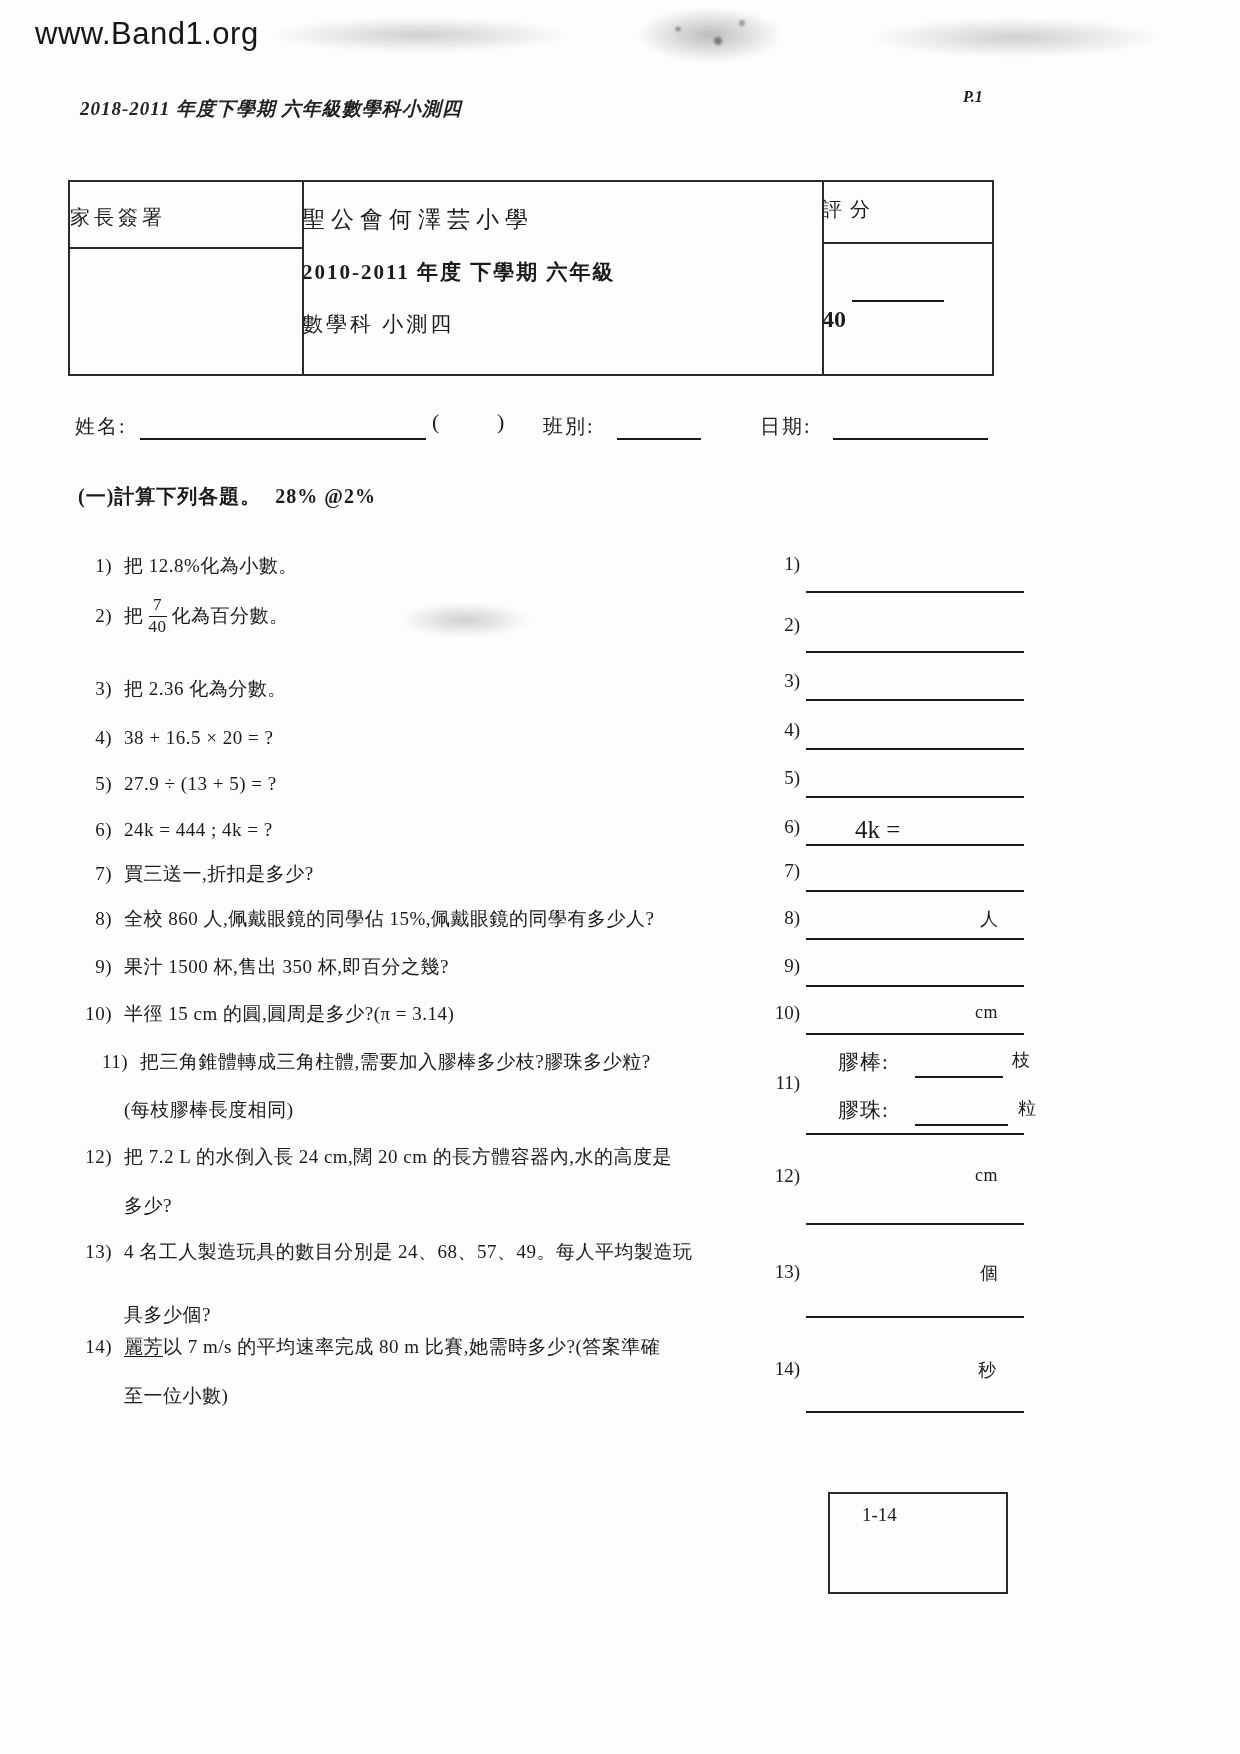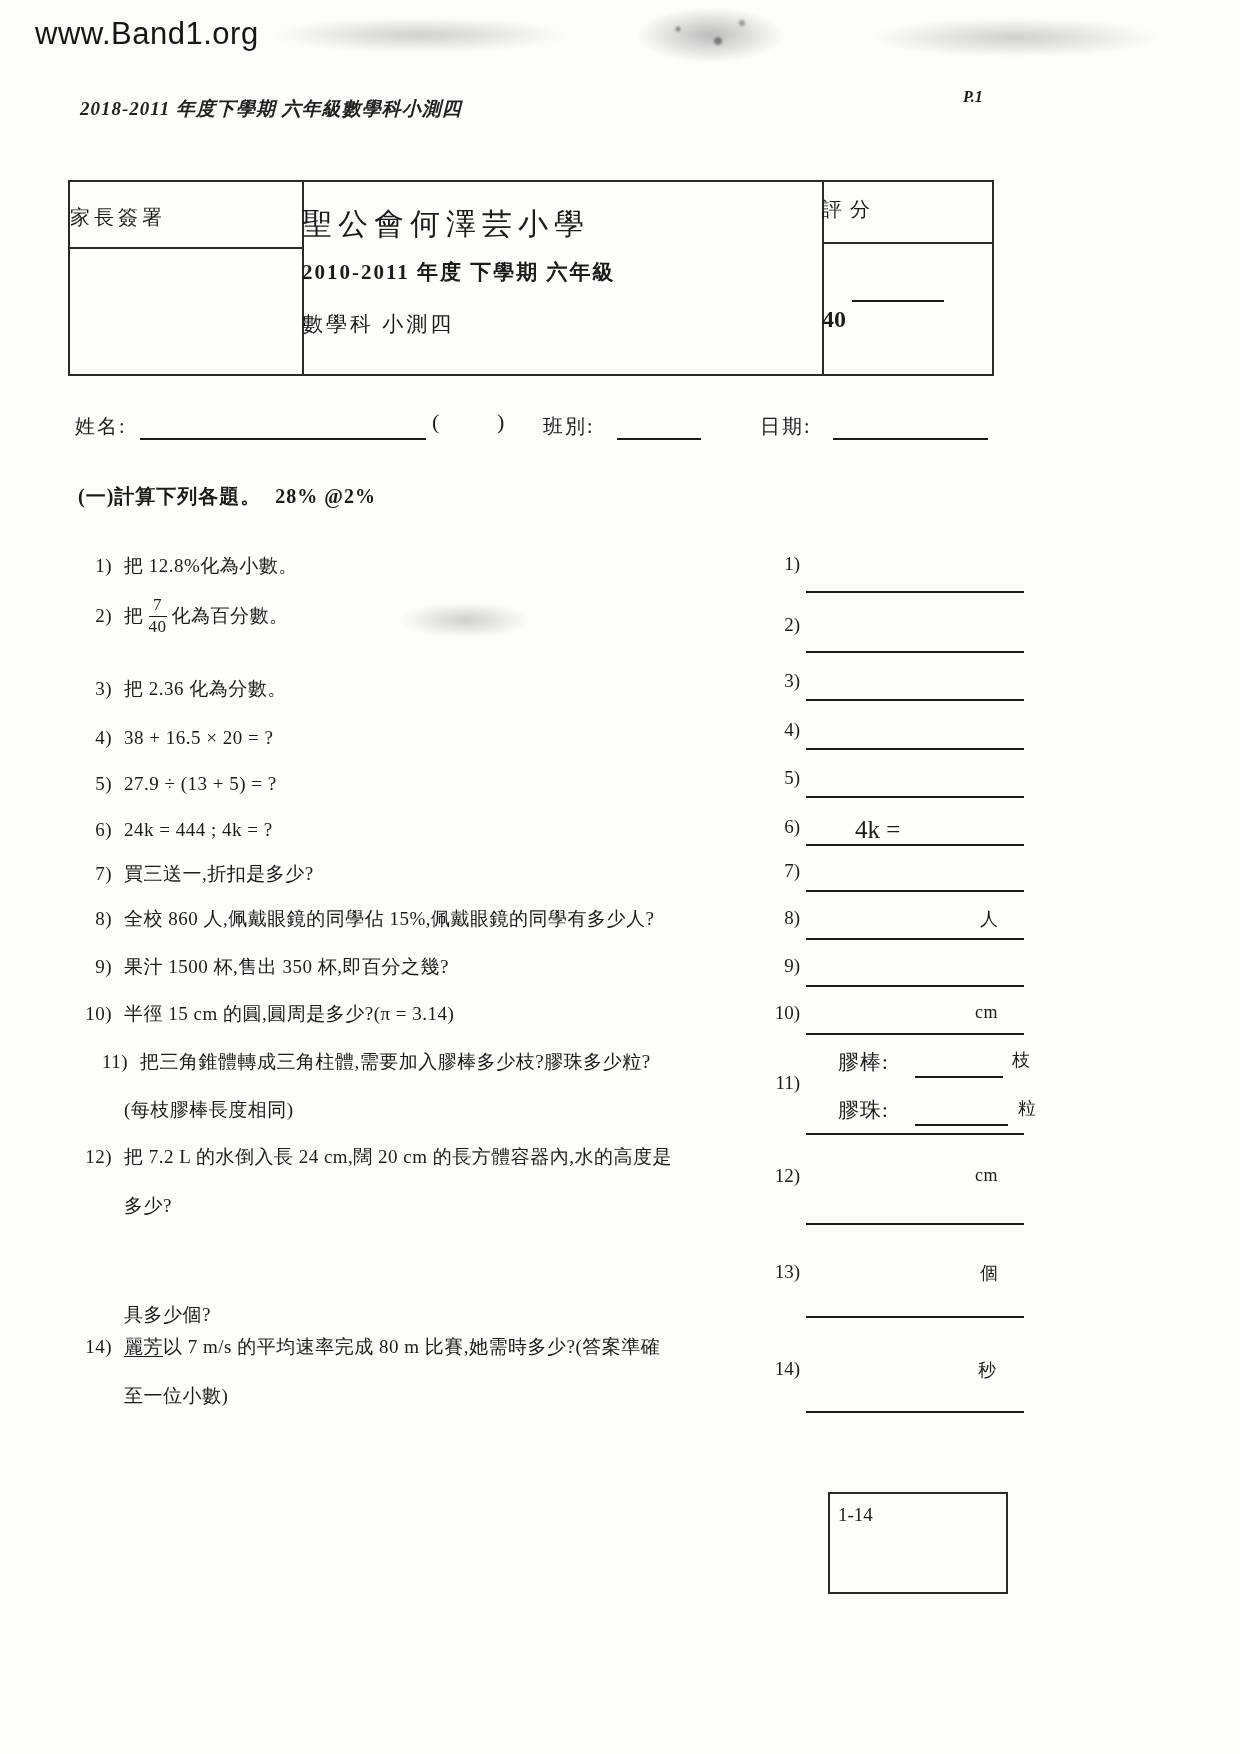--- a/index.html
+++ b/index.html
@@ -37,21 +37,21 @@
   .u-name { text-decoration:underline; text-underline-offset:3px; }
 
   .a-num { position:absolute; left:756px; width:44px; text-align:right; font-size:19px; }
   .a-line { position:absolute; left:806px; width:218px; height:0; border-bottom:2px solid #1b1b1b; }
   .a-unit { position:absolute; font-size:18px; letter-spacing:0.5px; }
   .a-prefix { position:absolute; font-size:25px;margin-left:35px; }
   .a-sub-label { position:absolute; font-size:21px; letter-spacing:1px; }
   .a-sub-line { position:absolute; height:0; border-bottom:2px solid #1b1b1b; }
 
   .footer-box { border:2px solid #2a2a2a; }
-  .footer-label { padding:10px 0 0 8px; font-size:19px; }
+  .footer-label { padding:10px 0 0 32px; font-size:19px; }
 
   .noise { position:absolute; pointer-events:none; }
   .noise-a {
     background:
       radial-gradient(circle at 30% 40%, rgba(40,40,40,.45) 0 2px, transparent 3px),
       radial-gradient(circle at 55% 60%, rgba(40,40,40,.5) 0 3px, transparent 5px),
       radial-gradient(circle at 70% 30%, rgba(40,40,40,.4) 0 2px, transparent 4px),
       radial-gradient(ellipse at 50% 50%, rgba(70,70,70,.35), transparent 65%);
     filter:blur(1px);
   }
@@ -73,21 +73,21 @@
 
   <div class="abs hbox" style="left:68px; top:180px; width:922px; height:192px;">
     <div class="vline" style="left:232px;"></div>
     <div class="vline" style="left:752px;"></div>
     <div class="hline" style="left:0; top:65px; width:232px;"></div>
     <div class="hline" style="left:752px; top:60px; width:170px;"></div>
 
     <div class="cell-text label20" style="left:0; top:22px; width:232px; letter-spacing:4px;">家長簽署</div>
     <div class="cell-text" style="left:0; top:65px; width:232px; height:125px;"></div>
 
-    <div class="cell-text" style="left:232px; top:22px; width:520px; font-size:30px; letter-spacing:6px;">聖公會何澤芸小學</div>
+    <div class="cell-text" style="left:232px; top:22px; width:520px; font-size:23px; letter-spacing:6px;">聖公會何澤芸小學</div>
     <div class="cell-text" style="left:232px; top:76px; width:520px; font-size:21px; font-weight:bold; letter-spacing:2px;">2010-2011 年度 下學期 六年級</div>
     <div class="cell-text" style="left:232px; top:128px; width:520px; font-size:21px; letter-spacing:3px;">數學科 小測四</div>
 
     <div class="cell-text label20" style="left:752px; top:14px; width:170px; letter-spacing:8px;">評分</div>
     <div class="uline" style="left:782px; top:118px; width:92px;"></div>
     <div class="cell-text" style="left:752px; top:124px; width:170px; font-size:24px; font-weight:bold;">40</div>
   </div>
 
   <div>
     <span class="abs label20" style="left:75px; top:413px; letter-spacing:2px;">姓名:</span>
@@ -142,20 +142,23 @@
     <span class="num">10)</span><span>半徑 15 cm 的圓,圓周是多少?(π = 3.14)</span>
   </div>
   <div class="q-row" style="top:1049px;margin-left:16px;">
     <span class="num">11)</span><span>把三角錐體轉成三角柱體,需要加入膠棒多少枝?膠珠多少粒?</span>
   </div>
   <div class="q-line2" style="top:1097px;">(每枝膠棒長度相同)</div>
   <div class="q-row" style="top:1144px;">
     <span class="num">12)</span><span>把 7.2 L 的水倒入長 24 cm,闊 20 cm 的長方體容器內,水的高度是</span>
   </div>
   <div class="q-line2" style="top:1193px;">多少?</div>
+  <div class="q-row" style="top:1239px;">
+    <span class="num">13)</span><span>4 名工人製造玩具的數目分別是 24、68、57、49。每人平均製造玩</span>
+  </div>
   <div class="q-line2" style="top:1290px;margin-top:12px;">具多少個?</div>
   <div class="q-row" style="top:1334px;">
     <span class="num">14)</span><span class="u-name">麗芳</span><span>以 7 m/s 的平均速率完成 80 m 比賽,她需時多少?(答案準確</span>
   </div>
   <div class="q-line2" style="top:1383px;">至一位小數)</div>
 
   <span class="a-num" style="top:553px;">1)</span>
   <span class="a-line" style="top:591px;"></span>
 
   <span class="a-num" style="top:614px;">2)</span>

